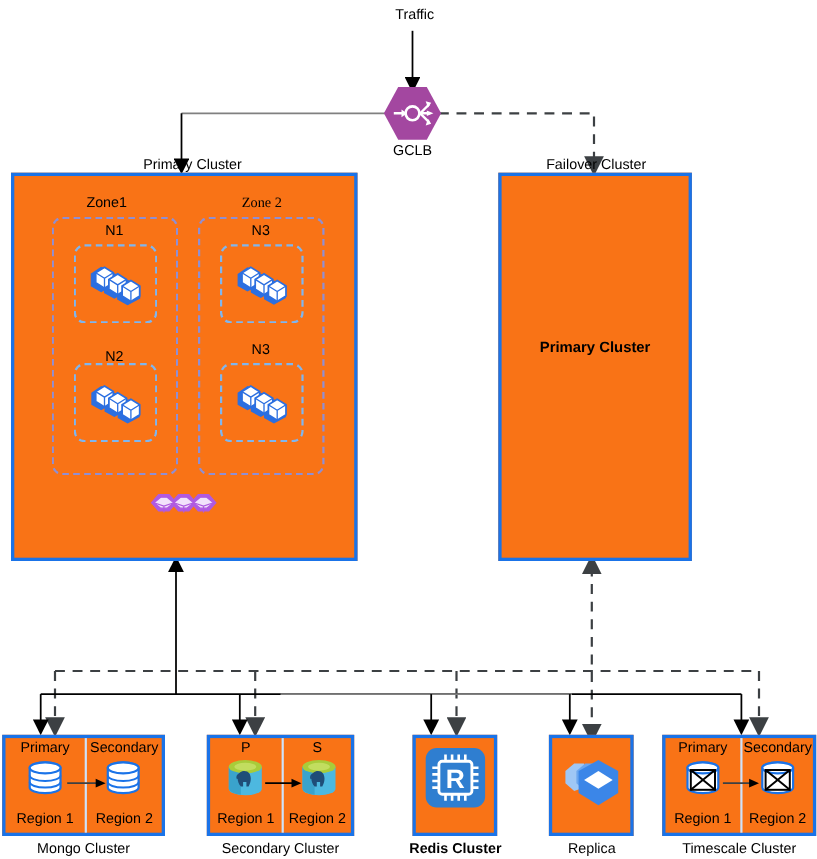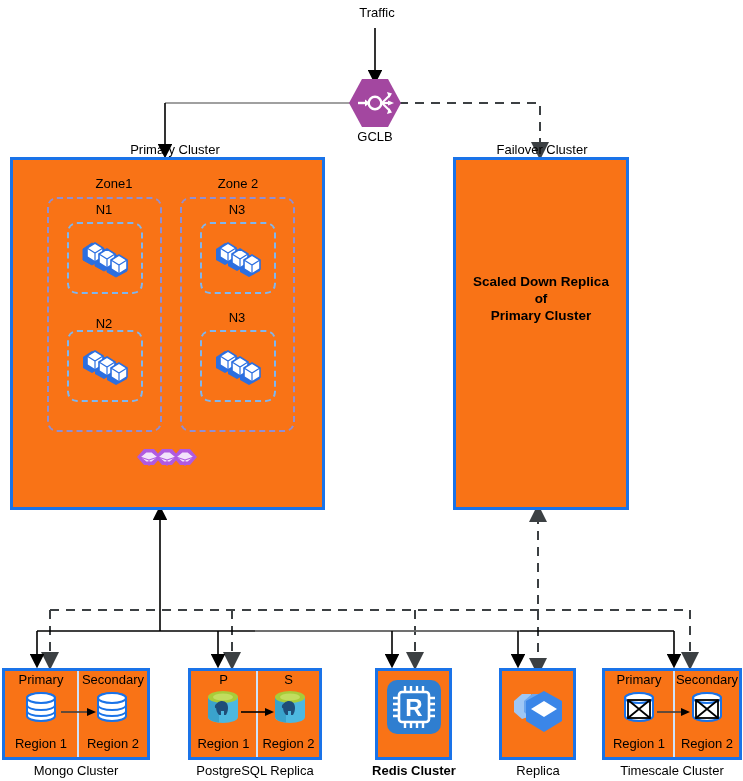--- a/index.html
+++ b/index.html
@@ -71,21 +71,21 @@
       <path d="M39,14 L44,15.5 L41,20 z" fill="#fff"></path>
       <path d="M40,22.5 L46,25 L40,27.5 z" fill="#fff"></path>
       <path d="M41,30 L44,34.5 L39,36 z" fill="#fff"></path>
     </svg>
   </div>
   <div class="lbl" style="left:350px;top:130px;width:50px;">GCLB</div>
 
   <div class="lbl" style="left:120px;top:143px;width:110px;">Primary Cluster</div>
   <div class="box-blue" style="left:10px;top:157px;width:315px;height:353px;"></div>
 
-  <div class="lbl" style="left:74px;top:177px;width:80px;">Zone1</div>
+  <div class="lbl" style="left:57px;top:177px;width:80px;">Zone1</div>
   <div class="zone" style="left:47px;top:197px;width:115px;height:235px;"></div>
 
   <div class="lbl" style="left:74px;top:203px;width:60px;">N1</div>
   <div class="node" style="left:67px;top:222px;width:76px;height:72px;">
     <svg class="cubes" width="62" height="50" viewBox="0 0 62 50" style="left:8px;top:11px;">
       <g fill="#2c6fe0" stroke="#2c6fe0" stroke-width="1">
         <path d="M6,14 l9,-6 l11,5 l0,11 l-11,6 l-9,-5 z" fill="#2c6fe0"></path>
         <path d="M18,20 l9,-6 l11,5 l0,11 l-11,6 l-9,-5 z" fill="#2c6fe0"></path>
         <path d="M30,26 l9,-6 l11,5 l0,11 l-11,6 l-9,-5 z" fill="#2c6fe0"></path>
       </g>
@@ -116,21 +116,21 @@
         <path d="M34,25 l8,-5 l8,5 l0,9 l-8,5 l-8,-5 z"></path>
       </g>
       <g stroke="#2c6fe0" stroke-width="1.2" fill="none">
         <path d="M10,13 l8,5 l8,-5 M18,18 l0,9"></path>
         <path d="M22,19 l8,5 l8,-5 M30,24 l0,9"></path>
         <path d="M34,25 l8,5 l8,-5 M42,30 l0,9"></path>
       </g>
     </svg>
   </div>
 
-  <div class="lbl" style="left:198px;top:177px;width:80px;">Zone 2</div>
+  <div class="lbl" style="left:198px;top:177px;width:80px;font-family:Liberation Serif, serif;">Zone 2</div>
   <div class="zone" style="left:180px;top:197px;width:115px;height:235px;"></div>
 
   <div class="lbl" style="left:207px;top:203px;width:60px;">N3</div>
   <div class="node" style="left:200px;top:222px;width:76px;height:72px;">
     <svg class="cubes" width="62" height="50" viewBox="0 0 62 50" style="left:8px;top:11px;">
       <g fill="#2c6fe0">
         <path d="M6,14 l9,-6 l11,5 l0,11 l-11,6 l-9,-5 z"></path>
         <path d="M18,20 l9,-6 l11,5 l0,11 l-11,6 l-9,-5 z"></path>
         <path d="M30,26 l9,-6 l11,5 l0,11 l-11,6 l-9,-5 z"></path>
       </g>
@@ -181,22 +181,20 @@
     </g>
     <g stroke="#b05ae0" stroke-width="1.1" fill="none">
       <path d="M7,10 l9,3 l9,-3 M16,13 l0,6"></path>
       <path d="M25,10 l9,3 l9,-3 M34,13 l0,6"></path>
       <path d="M43,10 l9,3 l9,-3 M52,13 l0,6"></path>
     </g>
   </svg>
 
   <div class="lbl" style="left:487px;top:143px;width:110px;">Failover Cluster</div>
   <div class="box-blue" style="left:453px;top:157px;width:176px;height:353px;"></div>
-  <div class="lbl bold" style="left:453px;top:274px;width:176px;font-size:13.5px;">Scaled Down Replica</div>
-  <div class="lbl bold" style="left:453px;top:291px;width:176px;font-size:13.5px;">of</div>
   <div class="lbl bold" style="left:453px;top:308px;width:176px;font-size:13.5px;">Primary Cluster</div>
 
   <div class="box-blue" style="left:2px;top:668px;width:148px;height:92px;">
     <div class="divider" style="left:72px;top:0;height:86px;"></div>
     <div class="lbl" style="left:0;top:2px;width:72px;">Primary</div>
     <div class="lbl" style="left:72px;top:2px;width:72px;">Secondary</div>
     <div class="lbl" style="left:0;top:66px;width:72px;">Region 1</div>
     <div class="lbl" style="left:72px;top:66px;width:72px;">Region 2</div>
     <svg width="34" height="34" viewBox="0 0 34 34" style="position:absolute;left:19px;top:20px;">
       <path d="M3,7 a14,5 0 0,1 28,0 l0,18 a14,5 0 0,1 -28,0 z" fill="#fff" stroke="#1a73e8" stroke-width="2"></path>
@@ -237,21 +235,21 @@
     </svg>
     <svg width="34" height="36" viewBox="0 0 34 36" style="position:absolute;left:82px;top:19px;">
       <path d="M2,7 l0,20 a15,6 0 0,0 30,0 l0,-20 z" fill="#4db8e0"></path>
       <path d="M2,7 l0,20 a15,6 0 0,0 11,5.6 l0,-25.6 z" fill="#3aa3cc"></path>
       <ellipse cx="17" cy="7" rx="15" ry="6" fill="#a8cc3a"></ellipse>
       <ellipse cx="17" cy="7" rx="10" ry="3.6" fill="#c2dd5f"></ellipse>
       <path d="M10,17 c0,-4 3,-6 6,-6 c4,0 6,3 6,7 c0,3 -1,5 -2,7 l-2,0 l0,-4 l-3,0 l0,4 l-2,0 c-2,-2 -3,-5 -3,-8 z" fill="#1f4d78"></path>
       <path d="M12,14 c-2,0 -3,2 -2,4" stroke="#1f4d78" stroke-width="1.5" fill="none"></path>
     </svg>
   </div>
-  <div class="capt" style="left:178px;top:763px;width:154px;">PostgreSQL Replica</div>
+  <div class="capt" style="left:178px;top:763px;width:154px;">Secondary Cluster</div>
 
   <div class="box-blue" style="left:375px;top:668px;width:77px;height:92px;">
     <svg width="58" height="58" viewBox="0 0 58 58" style="position:absolute;left:7px;top:7px;">
       <rect x="2" y="2" width="54" height="54" rx="10" fill="#2f7ed0"></rect>
       <rect x="14" y="14" width="30" height="30" rx="3" fill="none" stroke="#fff" stroke-width="2.6"></rect>
       <g stroke="#fff" stroke-width="2.4">
         <path d="M20,8 l0,6 M26,8 l0,6 M32,8 l0,6 M38,8 l0,6"></path>
         <path d="M20,44 l0,6 M26,44 l0,6 M32,44 l0,6 M38,44 l0,6"></path>
         <path d="M8,20 l6,0 M8,26 l6,0 M8,32 l6,0 M8,38 l6,0"></path>
         <path d="M44,20 l6,0 M44,26 l6,0 M44,32 l6,0 M44,38 l6,0"></path>

